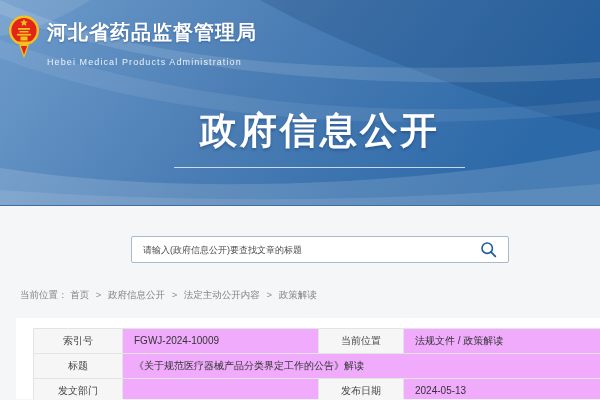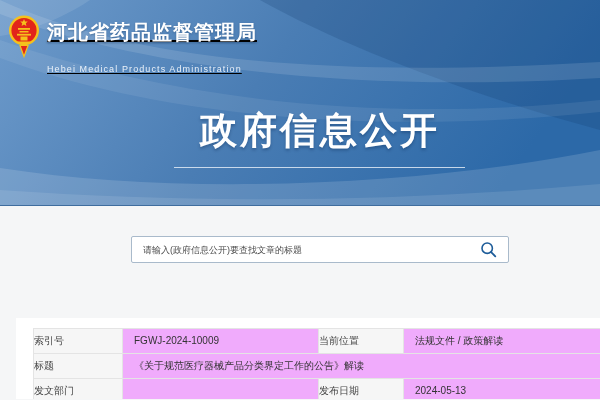--- a/index.html
+++ b/index.html
@@ -8,24 +8,24 @@
   }
   *{margin:0;padding:0;box-sizing:border-box;}
   html,body{width:600px;height:400px;overflow:hidden;}
   body{font-family:"Liberation Sans","DejaVu Sans",sans-serif;background:var(--page-bg);position:relative;}
 
   
   .banner{position:relative;width:600px;height:206px;border-bottom:1px solid #3f6d9e;overflow:hidden;}
   .banner-bg{position:absolute;top:0;left:0;width:600px;height:206px;display:block;}
   .brand{position:absolute;top:14px;left:8px;display:flex;align-items:flex-start;cursor:pointer;}
   .emblem{display:block;margin-right:7px;}
-  .brand-text{padding-top:7px;text-decoration:underline;}
+  .brand-text{padding-top:7px;}
   .org-zh{color:#ffffff;font-size:20px;font-weight:bold;letter-spacing:1px;line-height:1.1;
           text-shadow:0 1px 2px rgba(10,40,80,.35);white-space:nowrap;}
-  .org-en{color:#eaf1f9;font-size:9px;letter-spacing:1.1px;margin-top:21px;white-space:nowrap;}
+  .org-en{color:#eaf1f9;font-size:9px;letter-spacing:1.1px;margin-top:14px;white-space:nowrap;}
   .banner-title-wrap{position:absolute;top:112px;left:150px;width:340px;text-align:center;}
   .banner-title{color:#ffffff;font-size:37px;font-weight:bold;letter-spacing:3px;line-height:1;
           text-shadow:0 2px 3px rgba(0,30,70,.3);white-space:nowrap;}
   .title-underline{position:absolute;top:167px;left:174px;width:291px;height:1px;
           background:rgba(225,234,244,.85);}
 
   
   .content{position:relative;width:600px;height:175px;background:var(--page-bg);}
   .search-box{position:absolute;left:131px;top:30px;width:378px;height:27px;background:#ffffff;
           border:1px solid #a9bacb;border-radius:2px;display:flex;align-items:center;}
@@ -37,21 +37,21 @@
   .breadcrumb{position:absolute;left:20px;top:83px;font-size:9.5px;color:#828282;white-space:nowrap;}
   .breadcrumb a{color:#828282;text-decoration:none;cursor:pointer;}
   .breadcrumb .sep{margin:0 4px;color:#909090;}
 
   .card{position:absolute;left:16px;top:112px;width:584px;height:81px;background:#ffffff;overflow:hidden;}
   .info-table{border-collapse:collapse;table-layout:fixed;width:575px;margin:10px 0 0 17px;}
   .info-table td{border:1px solid var(--table-border);height:25px;vertical-align:middle;
           font-size:10px;line-height:1.2;overflow:hidden;white-space:nowrap;}
   .info-table col.c1{width:89px;} .info-table col.c2{width:196px;}
   .info-table col.c3{width:85px;} .info-table col.c4{width:205px;}
-  td.lbl{background:var(--label-bg);color:#444;}
+  td.lbl{background:var(--label-bg);color:#444;text-align:center;}
   td.val{background:#f0abfc;color:#333;padding-left:11px;}
 </style>
 </head>
 <body>
 
 <header class="banner">
   <svg class="banner-bg" viewBox="0 0 600 206" preserveAspectRatio="none">
     <defs>
       <linearGradient id="bg" x1="0" y1="0" x2="1" y2="0.25">
         <stop offset="0" stop-color="#6e9bcb"></stop>
@@ -96,20 +96,30 @@
   <div class="search-box">
     <input class="search-input" type="text" placeholder="请输入(政府信息公开)要查找文章的标题" style="">
     <button class="search-btn">
       <svg width="17" height="17" viewBox="0 0 17 17">
         <circle cx="7.2" cy="7.2" r="5.2" fill="none" stroke="#1d5c99" stroke-width="1.6"></circle>
         <path d="M11.1 11.1 L15.3 15.3" stroke="#1d5c99" stroke-width="1.8" stroke-linecap="round"></path>
       </svg>
     </button>
   </div>
 
+  <nav class="breadcrumb">
+    <span>当前位置：</span>
+    <a>首页</a>
+    <span class="sep">&gt;</span>
+    <a>政府信息公开</a>
+    <span class="sep">&gt;</span>
+    <a>法定主动公开内容</a>
+    <span class="sep">&gt;</span>
+    <span>政策解读</span>
+  </nav>
 
   <section class="card">
     <table class="info-table">
       <colgroup>
           <col class="c1">
           <col class="c2">
           <col class="c3">
           <col class="c4">
         </colgroup>
       <tbody>

